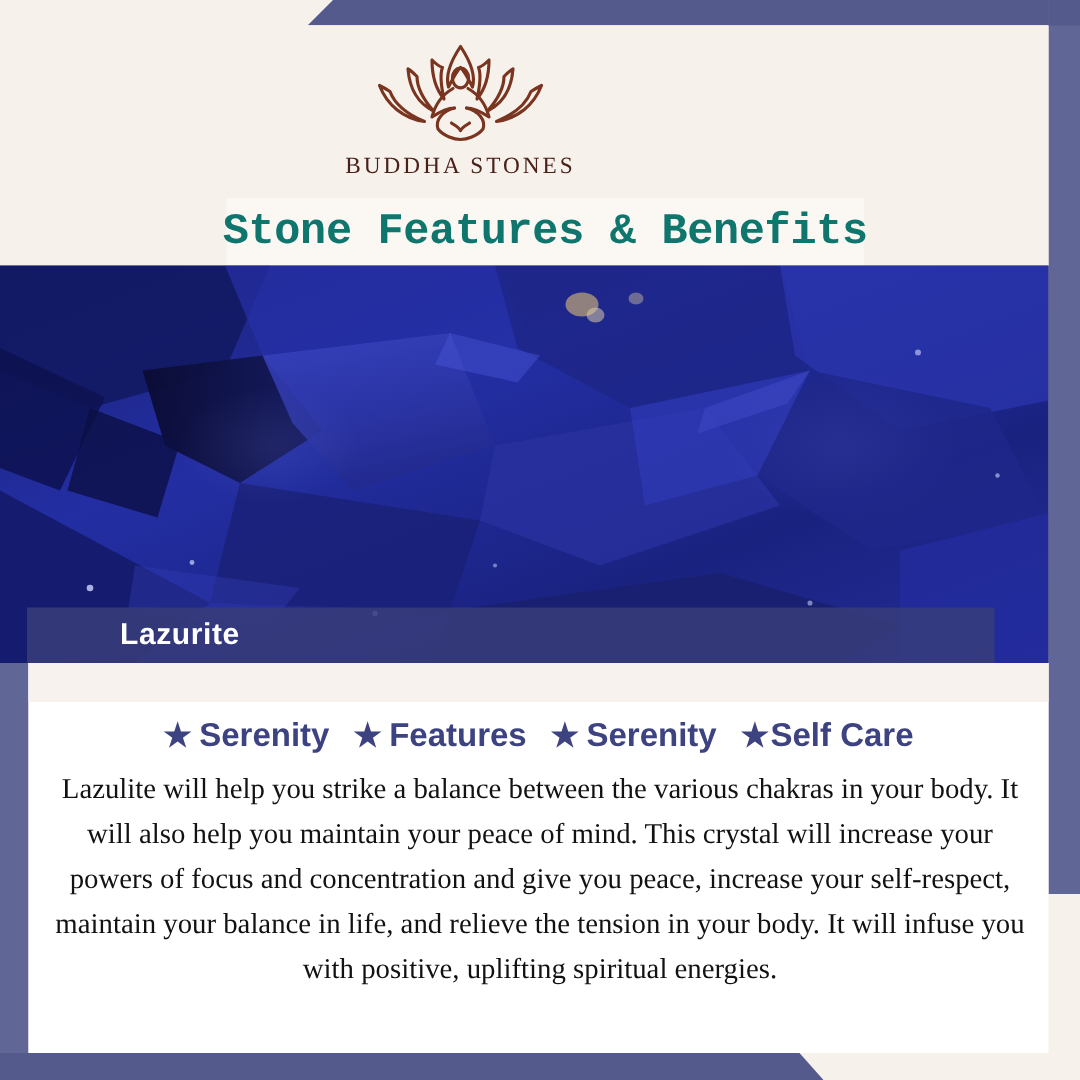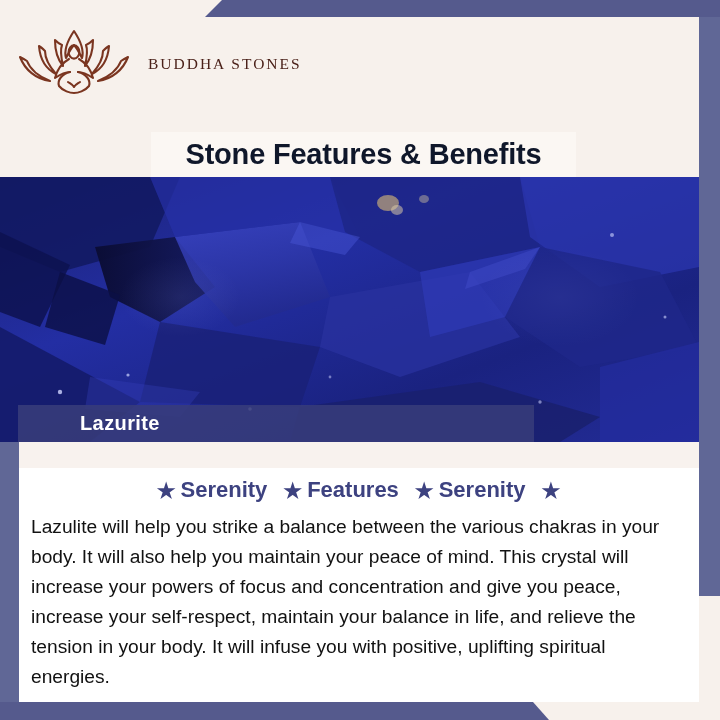--- a/index.html
+++ b/index.html
@@ -38,53 +38,53 @@
 
   
   .header{
     position:absolute;top:17px;left:0;width:699px;height:160px;
     background:#f7f1ec;
   }
 
   
   .logo-wrap{
     position:absolute;top:26px;left:0;width:614px;
-    display:flex;flex-direction:row;align-items:center;
+    display:flex;flex-direction:column;align-items:center;
   }
   .logo-mark{width:148px;height:72px;display:block;}
   .logo-text{
     margin-top:4px;
     font-family:"Liberation Serif", serif;
     font-size:15.5px;letter-spacing:2.0px;
     color:#4a2018;font-weight:400;
     text-align:center;
   }
 
   
   .title-banner{
     position:absolute;top:132px;left:151px;width:425px;height:45px;
     background:#fbf7f3;
     display:flex;align-items:center;justify-content:center;
   }
   .title-text{
-    font-size:29px;font-weight:bold;color:#0f172a;
+    font-size:29px;font-weight:bold;color:#0f766e;
     letter-spacing:-0.2px;white-space:nowrap;
-    font-family:Liberation Sans, sans-serif;
+    font-family:Liberation Mono, monospace;
   }
 
   
   .photo{
     position:absolute;top:177px;left:0;width:699px;height:265px;
     overflow:hidden;background:#1d2472;
   }
   .photo svg{display:block;width:699px;height:265px;}
 
   
   .stone-banner{
-    position:absolute;top:405px;left:18px;width:516px;height:37px;
+    position:absolute;top:405px;left:18px;width:645px;height:37px;
     background:rgba(56,61,122,0.86);
     display:flex;align-items:center;
   }
   .stone-name{
     margin-left:62px;color:#ffffff;font-size:20px;font-weight:bold;
     letter-spacing:0.4px;
     font-family:"Liberation Sans", sans-serif;
   }
 
   
@@ -110,22 +110,22 @@
     font-family:"Liberation Sans", sans-serif;
   }
   .kw .star{font-size:21px;line-height:1;margin-right:5px;color:#3d4280;}
   .kw.gap{margin-right:16px;}
   .kw.tight .star{margin-right:1px;}
 
   
   .body-text{
     position:absolute;top:70px;left:12px;width:658px;
     color:#121212;font-size:19.2px;line-height:30px;
-    font-family:Liberation Sans, sans-serif;
-    text-align:left;
+    font-family:Liberation Serif, serif;
+    text-align:center;
   }
 </style>
 </head>
 <body>
 
 <div class="poster">
 
   <div class="top-band"></div>
   <div class="right-strip"></div>
   <div class="right-strip-top"></div>
@@ -248,19 +248,20 @@
       <div class="kw gap">
         <span class="star">★</span>
         <span>Features</span>
       </div>
       <div class="kw gap">
         <span class="star">★</span>
         <span>Serenity</span>
       </div>
       <div class="kw tight">
         <span class="star">★</span>
+        <span>Self Care</span>
       </div>
     </div>
 
     <div class="body-text">Lazulite will help you strike a balance between the various chakras in your body. It will also help you maintain your peace of mind. This crystal will increase your powers of focus and concentration and give you peace, increase your self-respect, maintain your balance in life, and relieve the tension in your body. It will infuse you with positive, uplifting spiritual energies.</div>
   </div>
 
 </div>
 
 </body></html>

